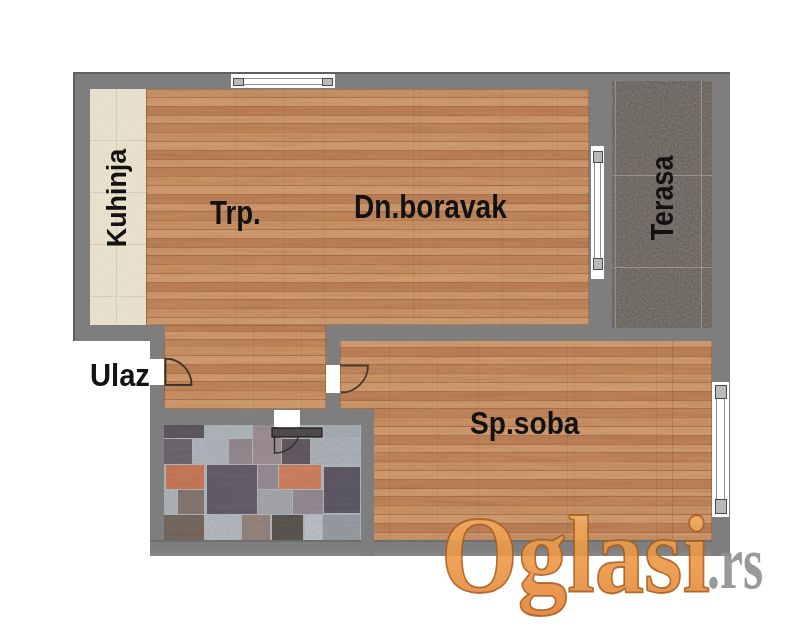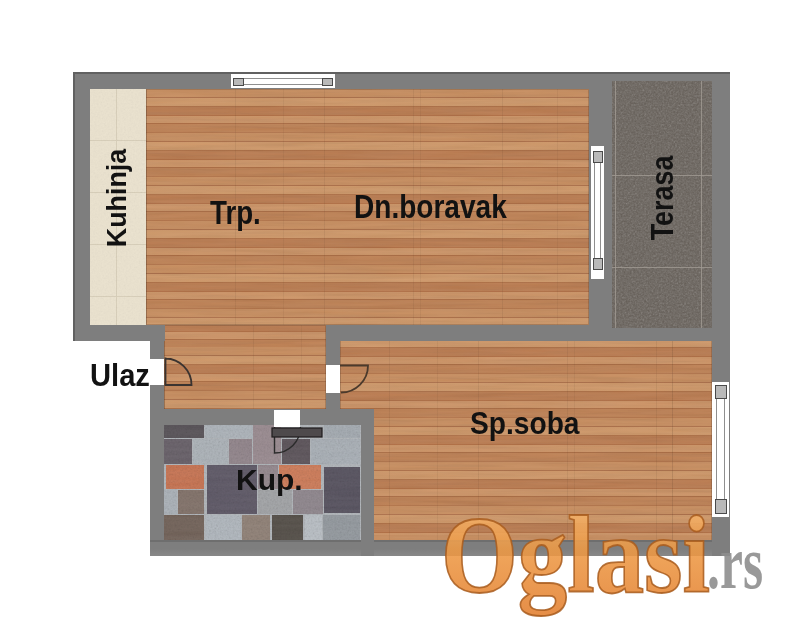--- a/index.html
+++ b/index.html
@@ -209,21 +209,20 @@
   <div class="lbl" style="left:117px;top:198px;font-size:28px;transform:translate(-50%,-50%) rotate(-90deg) scaleX(0.96);">Kuhinja</div>
 
   <div class="lbl" style="left:210px;top:194px;font-size:33px;transform-origin:0 0;transform:scaleX(0.84);">Trp.</div>
 
   <div class="lbl" style="left:354px;top:188px;font-size:33px;transform-origin:0 0;transform:scaleX(0.85);">Dn.boravak</div>
 
   <div class="lbl" style="left:662px;top:198px;font-size:32px;transform:translate(-50%,-50%) rotate(-90deg) scaleX(0.84);">Terasa</div>
 
   <div class="lbl" style="left:90px;top:358px;font-size:31px;transform-origin:0 0;transform:scaleX(0.94);">Ulaz</div>
 
-  <div class="lbl" style="left:236px;top:463px;font-size:30px;">Kup.</div>
 
   <div class="lbl" style="left:470px;top:405px;font-size:32px;transform-origin:0 0;transform:scaleX(0.88);">Sp.soba</div>
 
   <svg class="abs" style="left:0;top:0;" width="800" height="628" viewBox="0 0 800 628">
     <defs>
       <linearGradient id="og" x1="0" y1="0" x2="0" y2="1">
         <stop offset="0" stop-color="#f6bd7e"></stop>
         <stop offset="0.45" stop-color="#ee9a45"></stop>
         <stop offset="1" stop-color="#e27e2e"></stop>
       </linearGradient>

